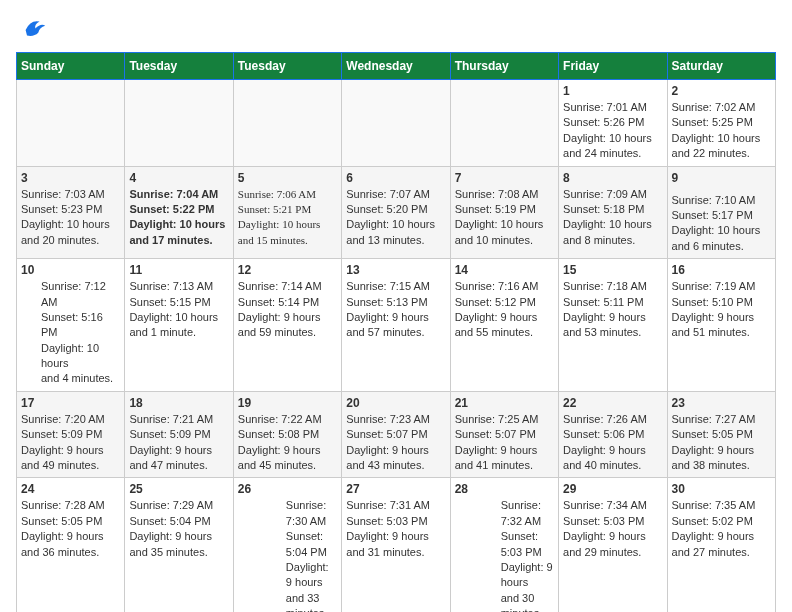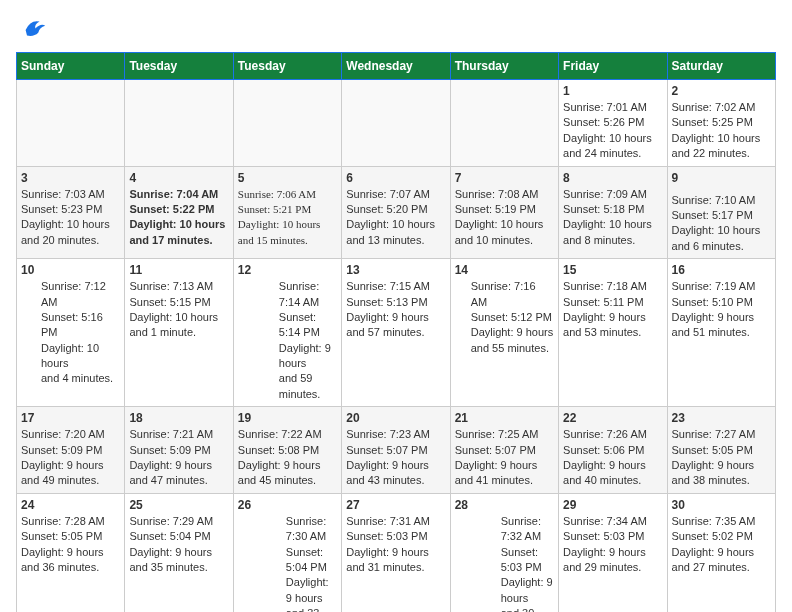--- a/index.html
+++ b/index.html
@@ -201,35 +201,35 @@
         </td>
         <td>
           <div class="day-num">11</div>
           <div class="day-info" style="white-space: pre-line;">Sunrise: 7:13 AM
 Sunset: 5:15 PM
 Daylight: 10 hours
 and 1 minute.</div>
         </td>
         <td>
           <div class="day-num">12</div>
-          <div class="day-info" style="white-space: pre-line; margin-left: 41px;">Sunrise: 7:14 AM
+          <div class="day-info" style="white-space: pre-line;">Sunrise: 7:14 AM
 Sunset: 5:14 PM
 Daylight: 9 hours
 and 59 minutes.</div>
         </td>
         <td>
           <div class="day-num">13</div>
           <div class="day-info" style="white-space: pre-line;">Sunrise: 7:15 AM
 Sunset: 5:13 PM
 Daylight: 9 hours
 and 57 minutes.</div>
         </td>
         <td>
           <div class="day-num">14</div>
-          <div class="day-info" style="white-space: pre-line; margin-left: 16px;">Sunrise: 7:16 AM
+          <div class="day-info" style="white-space: pre-line;">Sunrise: 7:16 AM
 Sunset: 5:12 PM
 Daylight: 9 hours
 and 55 minutes.</div>
         </td>
         <td>
           <div class="day-num">15</div>
           <div class="day-info" style="white-space: pre-line;">Sunrise: 7:18 AM
 Sunset: 5:11 PM
 Daylight: 9 hours
 and 53 minutes.</div>

